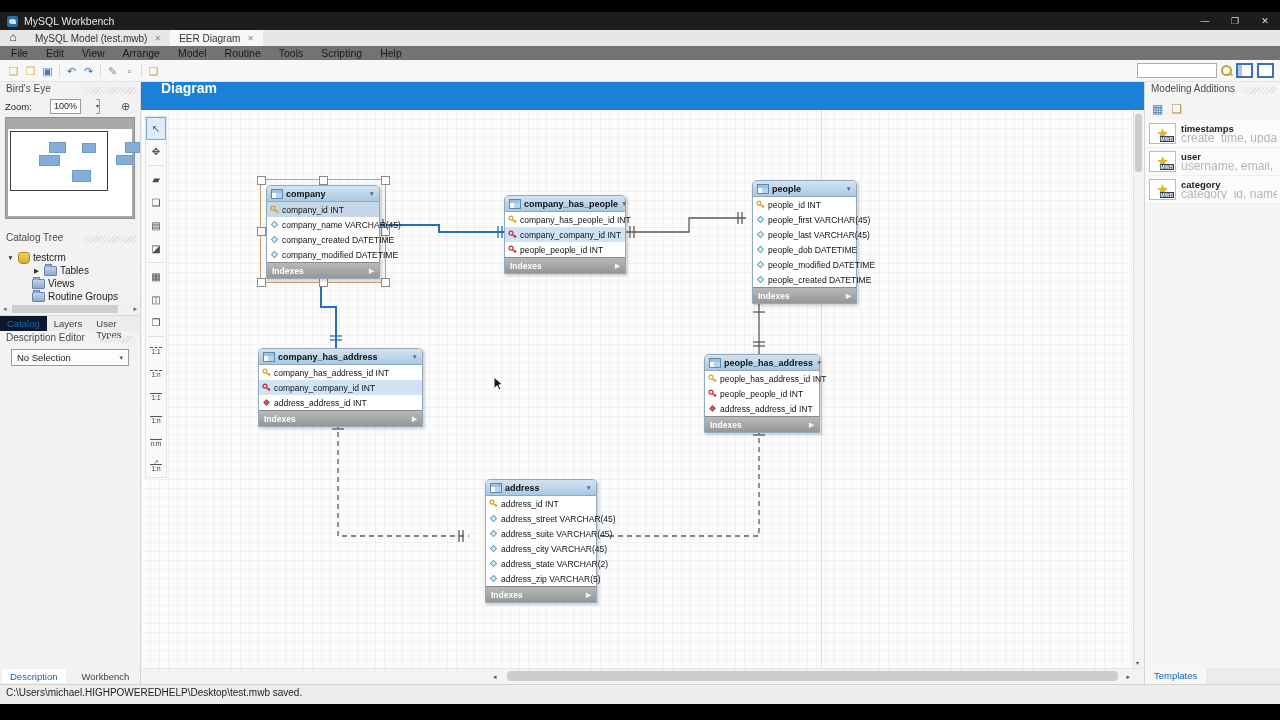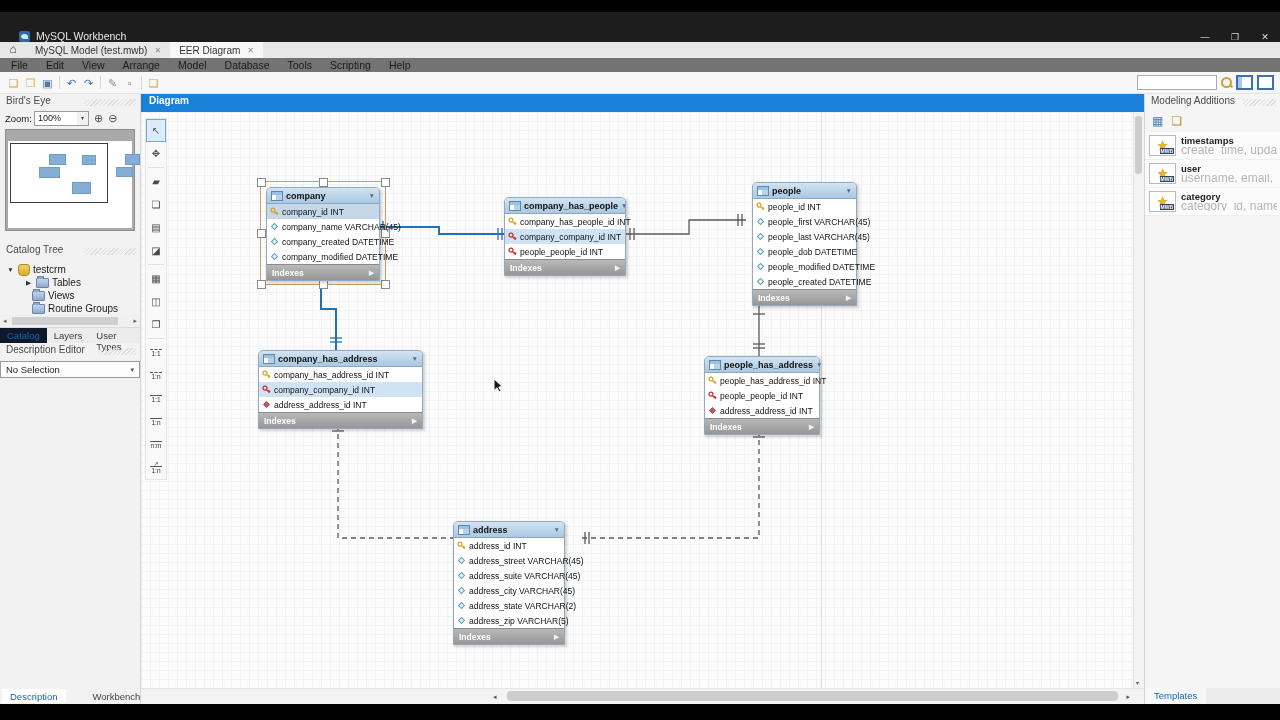--- a/index.html
+++ b/index.html
@@ -1,19 +1,19 @@
 <!DOCTYPE html>
 <html><head>
 <meta charset="utf-8">
 <style>
   html,body{margin:0;padding:0}
   body{width:1280px;height:720px;background:#000;font-family:"Liberation Sans",sans-serif;overflow:hidden;position:relative;-webkit-font-smoothing:antialiased}
   .screen{position:absolute;top:12px;left:0;width:1280px;height:692px;background:#f2f2f2;display:flex;flex-direction:column}
   
-  .titlebar{height:30px;background:#1d1d1d;color:#e8e8e8;font-size:10.5px;display:flex;align-items:flex-end;padding-left:19px;flex:none}
+  .titlebar{height:18px;background:#1d1d1d;color:#e8e8e8;font-size:10.5px;display:flex;align-items:center;padding-left:7px;flex:none}
   .app-icon{width:11px;height:11px;background:#2d6ca2;border-radius:2px;margin-right:6px;position:relative}
   .app-icon::after{content:"";position:absolute;left:2px;top:3px;width:7px;height:5px;border-radius:50% 50% 0 50%;background:#cfe4f5}
   .win-controls{margin-left:auto;display:flex}
   .win-controls span{width:30px;text-align:center;font-size:9px;color:#ddd;cursor:default}
   
   .tabbar{height:16px;background:#e7e7e7;display:flex;align-items:stretch;flex:none}
   .home-icon{width:26px;text-align:center;font-size:12px;line-height:15px;color:#2b3a4d;font-weight:bold}
   .doc-tab{display:flex;align-items:center;gap:7px;padding:0 9px;font-size:10px;color:#333}
   .doc-tab.active{background:#f7f7f7}
   .doc-tab .x{font-size:8px;color:#8a8a8a}
@@ -29,50 +29,50 @@
   .mag{width:7px;height:7px;border:2px solid #c89f3e;border-radius:50%;position:relative;display:inline-block}
   .mag::after{content:"";position:absolute;left:6px;top:6px;width:4px;height:2px;background:#c89f3e;transform:rotate(45deg)}
   .tgl{width:13px;height:11px;border:2px solid #3d6fb4;background:#fff;display:inline-block}
   .tgl.fill{background:linear-gradient(90deg,#a9c8e8 0 4px,#fff 4px)}
   
   .main{flex:1;display:flex;min-height:0}
   .left-sidebar{width:140px;background:#f2f2f2;border-right:1px solid #d6d6d6;display:flex;flex-direction:column;flex:none}
   .panel-header{height:14px;font-size:10px;color:#4a4a4a;padding:1px 0 0 6px;position:relative;flex:none}
   .panel-header::after{content:"";position:absolute;top:5px;bottom:3px;right:4px;left:84px;background:repeating-linear-gradient(135deg,#dedede 0 1px,transparent 1px 3px)}
   .panel-header.wide::after{left:98px}
-  .zoom-row{height:18px;display:flex;align-items:center;font-size:9.5px;color:#222;padding:0 5px;gap:2px;flex:none}
+  .zoom-row{height:18px;display:flex;align-items:center;font-size:9.5px;color:#222;padding:0 5px;gap:18px;flex:none}
   .zoom-select{width:36px;height:13px;border:1px solid #9a9a9a;background:#fff;font-size:9px;padding:0 3px;display:flex;align-items:center}
   .zoom-dd{width:11px;height:13px;border:1px solid #9a9a9a;border-left:none;background:#f0f0f0;font-size:6px;text-align:center;line-height:13px;color:#444;margin-left:-3px}
   .zbtn{font-size:11px;color:#555;margin-left:3px}
   .minimap{margin:2px 5px 12px 5px;height:100px;background:#a9a9a9;border:1px solid #8d8d8d;position:relative;flex:none}
   .mm-page{position:absolute;left:2px;top:11px;right:2px;bottom:2px;background:#fff}
   .mm-view{position:absolute;border:1px solid #3c3c3c}
   .mm-tbl{position:absolute;background:#85aed6;border:1px solid #6f9cc4}
   .tree{font-size:10px;color:#1a1a1a;padding-top:5px}
   .tree-row{height:13px;display:flex;align-items:center;gap:3px}
   .tree-exp{width:9px;font-size:6.5px;color:#333;text-align:center}
   .i-db{width:10px;height:10px;background:linear-gradient(#f0d05c,#d9ae33);border:1px solid #b08d22;border-radius:3px 3px 4px 4px}
   .i-folder{width:11px;height:8px;background:linear-gradient(#c3d4ea,#8fa9cc);border:1px solid #6a85ad;border-radius:1px;position:relative}
   .i-folder::before{content:"";position:absolute;top:-3px;left:0;width:5px;height:2px;background:#8fa9cc;border:1px solid #6a85ad;border-bottom:none}
   .sb-hscroll{height:12px;margin-top:auto;background:#f0f0f0;position:relative;font-size:7px;color:#666;flex:none}
   .sb-hscroll .la{position:absolute;left:3px;top:2px}.sb-hscroll .ra{position:absolute;right:3px;top:2px}
   .sb-hscroll .th{position:absolute;left:12px;right:22px;top:2px;height:8px;background:#cfcfcf}
   .ltabs{height:15px;display:flex;font-size:9.5px;background:#ececec;border-top:1px solid #dadada;flex:none}
   .ltab{padding:2px 7px 0 7px;color:#3c3c3c}
   .ltab.active{background:#0f172a;color:#1567b3}
-  .dropdown{margin:3px 0;height:15px;border:1px solid #9a9a9a;background:#fdfdfd;font-size:9.5px;color:#222;display:flex;align-items:center;justify-content:space-between;padding:0 5px;flex:none}
+  .dropdown{margin:3px 11px;height:15px;border:1px solid #9a9a9a;background:#fdfdfd;font-size:9.5px;color:#222;display:flex;align-items:center;justify-content:space-between;padding:0 5px;flex:none}
   .dropdown .da{font-size:7px;color:#555}
-  .bottom-tabs{height:16px;display:flex;align-items:center;font-size:9.5px;flex:none;padding-left:2px;gap:19px}
+  .bottom-tabs{height:16px;display:flex;align-items:center;font-size:9.5px;flex:none;padding-left:2px;gap:8px}
   .btab{padding:2px 8px 1px 8px;color:#444}
   .btab.active{color:#1567b3;background:#fff}
   .nav-box{border:1px solid #aaa;background:#fdfdfd;display:flex;gap:5px;padding:1px 4px;font-size:7px;margin-left:2px}
   .nav-box .up{color:#777}.nav-box .dn{color:#2f74c9}
   
   .center{flex:1;display:flex;flex-direction:column;min-width:0;position:relative}
-  .diagram-header{height:18px;background:#1a80d8;color:#fff;font-size:10px;font-weight:bold;line-height:13px;padding-left:8px;flex:none}
+  .diagram-header{height:28px;background:#1a80d8;color:#fff;font-size:14px;font-weight:bold;line-height:13px;padding-left:20px;flex:none}
   .canvas{flex:1;position:relative;overflow:hidden;background-color:#fcfcfc;background-image:linear-gradient(#f2f2f2 1px,transparent 1px),linear-gradient(90deg,#f2f2f2 1px,transparent 1px);background-size:9px 9px}
   .page-line{position:absolute;left:680px;top:0;bottom:0;width:1px;background:#ddd}
   .v-scroll{position:absolute;right:0;top:0;bottom:0;width:10px;background:#f3f3f3;border-left:1px solid #e2e2e2}
   .v-thumb{position:absolute;top:4px;left:1px;width:7px;height:58px;background:#cdcdcd;border-radius:3px}
   .v-arr{position:absolute;bottom:2px;left:2px;font-size:6px;color:#555}
   .h-scroll{height:15px;background:#f3f3f3;position:relative;flex:none;border-top:1px solid #e5e5e5;font-size:7px;color:#555}
   .h-arr-l{position:absolute;left:352px;top:4px}
   .h-thumb{position:absolute;left:366px;right:26px;top:2px;height:10px;background:#cdcdcd;border-radius:4px}
   .h-arr-r{position:absolute;right:14px;top:4px}
   
@@ -143,21 +143,21 @@
         </div>
       </div>
   </div>
 
   <div class="menubar" id="menubar">
       <span class="menu-item">File</span>
       <span class="menu-item">Edit</span>
       <span class="menu-item">View</span>
       <span class="menu-item">Arrange</span>
       <span class="menu-item">Model</span>
-      <span class="menu-item">Database</span>
+      <span class="menu-item">Routine</span>
       <span class="menu-item">Tools</span>
       <span class="menu-item">Scripting</span>
       <span class="menu-item">Help</span>
     </div>
 
   <div class="toolbar">
     <div id="toolbar-icons" style="display:flex;align-items:center">
         <span class="tico" style="color: rgb(217, 164, 59);">❑</span>
         <span class="tico" style="color: rgb(224, 177, 76);">❒</span>
         <span class="tico" style="color: rgb(85, 119, 170);">▣</span>
@@ -200,21 +200,21 @@
             <div class="mm-tbl" style="left: 64px; top: 41px; width: 17px; height: 10px;"></div>
           </div>
       </div>
       <div class="panel-header">Catalog Tree</div>
       <div class="tree" id="catalog-tree">
           <div class="tree-row" style="padding-left: 6px;">
             <span class="tree-exp">▼</span>
             <span class="i-db"></span>
             <span>testcrm</span>
           </div>
-          <div class="tree-row" style="padding-left: 24px;">
+          <div class="tree-row" style="padding-left: 32px;">
             <span class="tree-exp">▶</span>
             <span class="i-folder"></span>
             <span>Tables</span>
           </div>
           <div class="tree-row" style="padding-left: 20px;">
             <span class="tree-exp"></span>
             <span class="i-folder"></span>
             <span>Views</span>
           </div>
           <div class="tree-row" style="padding-left: 20px;">
@@ -507,21 +507,21 @@
               <svg width="9" height="9" class="cicon">
                 <rect x="2.4" y="2.4" width="4.2" height="4.2" transform="rotate(45 4.5 4.5)" fill="#c85a5a" stroke="#a03030" stroke-width="0.8"></rect>
               </svg>
               <span>address_address_id INT</span>
             </div>
             <div class="ft">
               <span>Indexes</span>
               <span class="ft-arr">▶</span>
             </div>
           </div>
-          <div class="tbl" style="left: 312px; top: 369px; width: 110px; margin-top: 40px;">
+          <div class="tbl" style="left: 344px; top: 369px; width: 110px;">
             <div class="tbl-h">
               <span class="tbl-icn"></span>
               <span class="nm">address</span>
               <span class="hdr-arr">▼</span>
             </div>
             <div class="trow">
               <svg width="9" height="9" class="cicon">
                 <circle cx="3" cy="3.2" r="2" fill="none" stroke="#d4a017" stroke-width="1.2"></circle>
              <path d="M4.4 4.6 L7.6 7.8 M6 6.2 L7.2 5 M7 7.2 L8.2 6" stroke="#d4a017" stroke-width="1.1" fill="none"></path>
               </svg>
@@ -599,13 +599,14 @@
             </div>
           </div>
         </div>
       <div class="templates-row">
         <span class="templates-tab">Templates</span>
       </div>
     </div>
 
   </div>
 
+  <div class="statusbar">C:\Users\michael.HIGHPOWEREDHELP\Desktop\test.mwb saved.</div>
 </div>
 
 </body></html>

